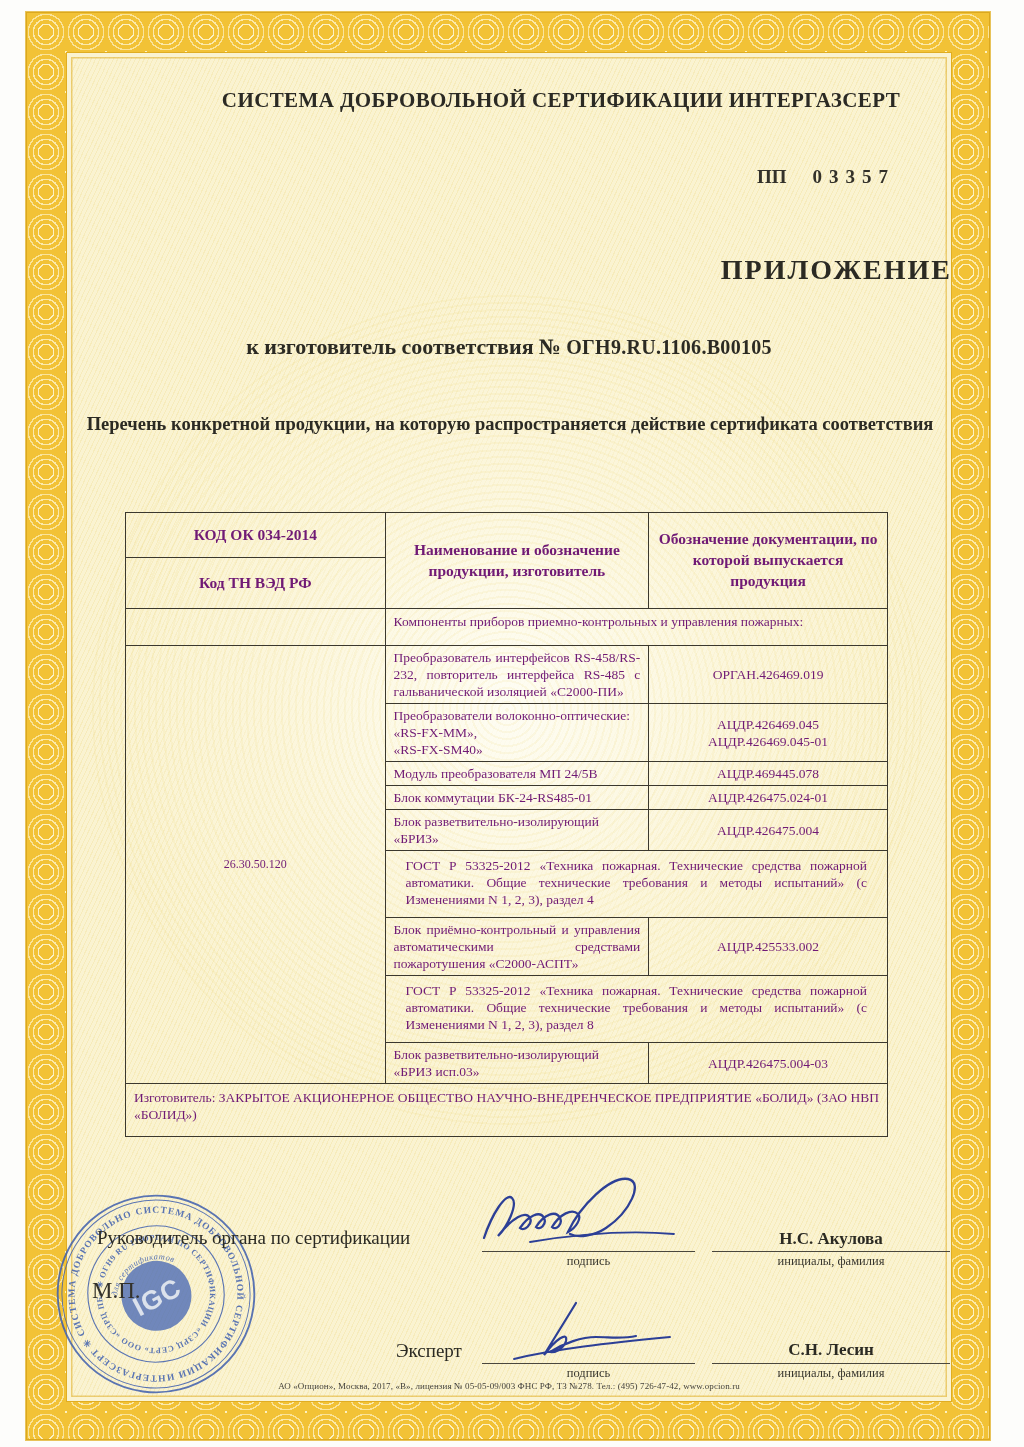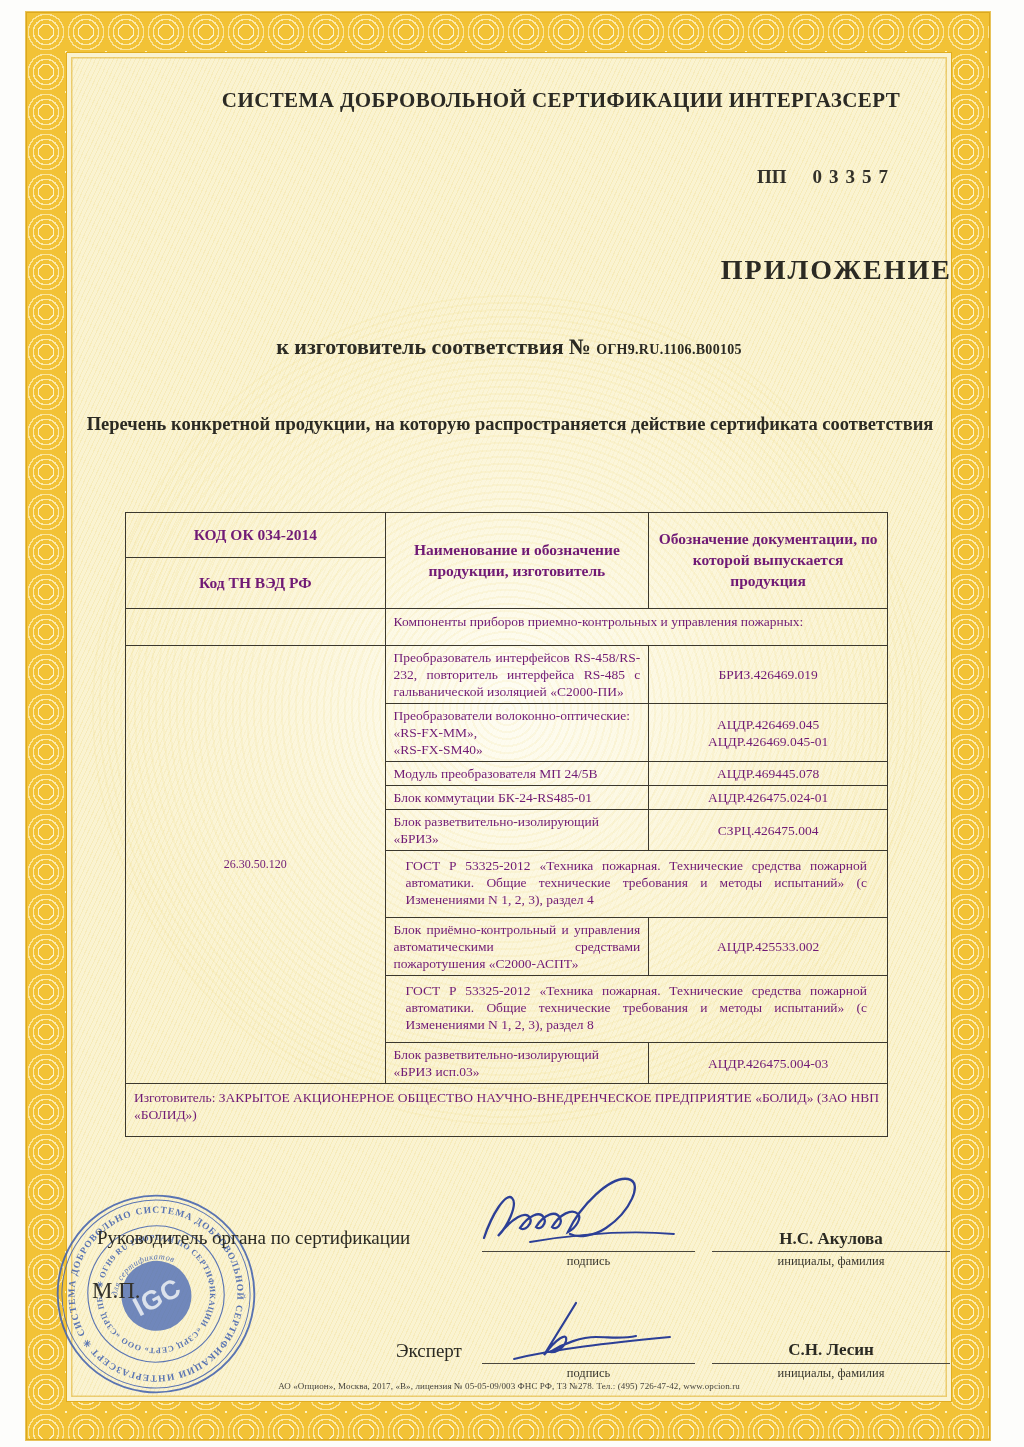--- a/index.html
+++ b/index.html
@@ -44,21 +44,21 @@
   
   .abs{position:absolute;z-index:3;}
   .sys-title{left:66px;top:88px;width:990px;text-align:center;
     font-size:21px;font-weight:bold;letter-spacing:.4px;color:#2b2a24;}
   .form-no{left:757px;top:166px;font-size:19px;font-weight:bold;color:#33312a;}
   .form-no .digits{letter-spacing:7px;margin-left:26px;}
   .doc-title{left:66px;top:254px;width:886px;text-align:right;
     font-size:28px;font-weight:bold;letter-spacing:2px;}
   .cert-line{left:66px;top:334px;width:886px;text-align:center;
     font-size:22px;font-weight:bold;}
-  .cert-line .num{font-size:14px;margin-left:5px;letter-spacing:.3px;}
+  .cert-line .num{font-size:20px;margin-left:5px;letter-spacing:.3px;}
   .subtitle{left:80px;top:413px;width:860px;text-align:center;
     font-size:18.5px;font-weight:bold;line-height:1.28;}
   
   table.tbl{position:absolute;left:125px;top:512px;width:763px;z-index:3;
     border-collapse:collapse;font-size:13.5px;color:#701a75;}
   .tbl th,.tbl td{border:1.4px solid #3b382e;padding:3px 8px;
     vertical-align:top;line-height:1.26;}
   .tbl th{font-size:15.5px;font-weight:bold;text-align:center;
     vertical-align:middle;line-height:1.35;}
   .tbl th.h1a{height:38px;} .tbl th.h1b{height:44px;}
@@ -113,41 +113,41 @@
   <tr>
     <th class="h1b">Код ТН ВЭД РФ</th>
   </tr>
   <tr>
     <td class="emptycell"></td>
     <td class="group" colspan="2">Компоненты приборов приемно-контрольных и управления пожарных:</td>
   </tr>
   <tr>
     <td class="okcode" rowspan="9">26.30.50.120</td>
     <td class="name">Преобразователь интерфейсов RS-458/RS-232, повторитель интерфейса RS-485 с гальванической изоляцией «С2000-ПИ»</td>
-    <td class="code">БРИЗ.426469.019</td>
+    <td class="code">ОРГАН.426469.019</td>
   </tr>
   <tr>
     <td class="name">Преобразователи волоконно-оптические:
 «RS-FX-MM»,
 «RS-FX-SM40»</td>
     <td class="code">АЦДР.426469.045
 АЦДР.426469.045-01</td>
   </tr>
   <tr>
     <td class="name">Модуль преобразователя МП 24/5В</td>
     <td class="code">АЦДР.469445.078</td>
   </tr>
   <tr>
     <td class="name">Блок коммутации БК-24-RS485-01</td>
     <td class="code">АЦДР.426475.024-01</td>
   </tr>
   <tr>
     <td class="name">Блок разветвительно-изолирующий
 «БРИЗ»</td>
-    <td class="code">СЗРЦ.426475.004</td>
+    <td class="code">АЦДР.426475.004</td>
   </tr>
   <tr>
     <td class="gost" colspan="2">ГОСТ Р 53325-2012 «Техника пожарная. Технические средства пожарной автоматики. Общие технические требования и методы испытаний» (с Изменениями N 1, 2, 3), раздел 4</td>
   </tr>
   <tr>
     <td class="name">Блок приёмно-контрольный и управления автоматическими средствами пожаротушения «С2000-АСПТ»</td>
     <td class="code">АЦДР.425533.002</td>
   </tr>
   <tr>
     <td class="gost" colspan="2">ГОСТ Р 53325-2012 «Техника пожарная. Технические средства пожарной автоматики. Общие технические требования и методы испытаний» (с Изменениями N 1, 2, 3), раздел 8</td>

